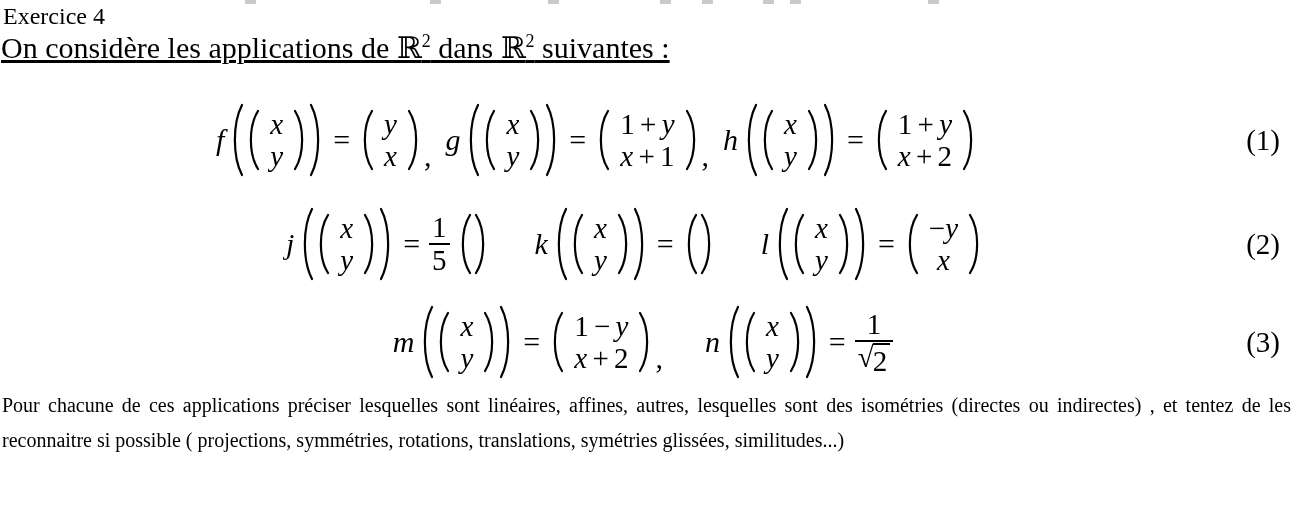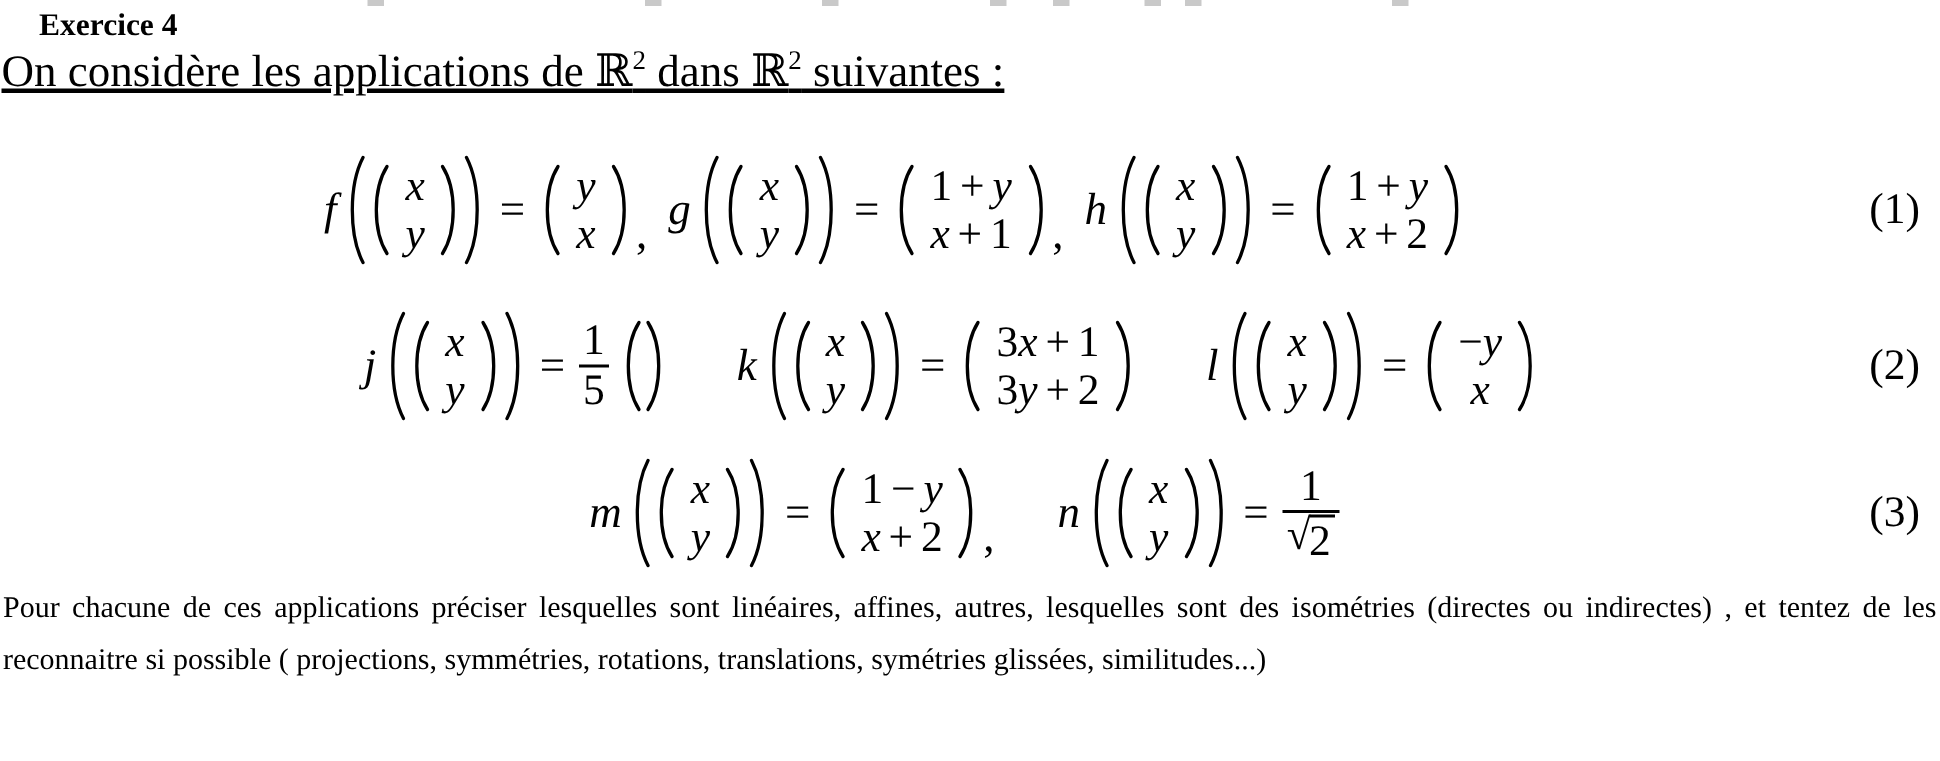--- a/index.html
+++ b/index.html
@@ -5,21 +5,21 @@
   * { margin:0; padding:0; box-sizing:border-box; }
   html,body { width:1293px; height:507px; overflow:hidden; }
   body {
     position:relative;
     background:#ffffff;
     color:#000000;
     font-family:"Liberation Serif","DejaVu Serif","DejaVu Sans",serif;
   }
   .crop-mark { position:absolute; top:0; height:4px; width:11px; background:#c9c9c9; }
 
-  .title   { position:absolute; top:0;   left:3px;  font-size:21px; font-weight:bold; line-height:33px;margin-left:23px; }
+  .title   { position:absolute; top:0;   left:3px;  font-size:24px; font-weight:normal; line-height:33px; }
   .intro   { position:absolute; top:30px; left:1px; font-size:30px; line-height:36px;text-decoration:underline; }
   .para    { position:absolute; top:388px; left:2px; right:2px; font-size:20px; line-height:34.5px; text-align:justify; }
 
   sup { font-size:60%; line-height:0; vertical-align:super; }
 
   .eqrow { position:absolute; left:0; right:0; display:flex; align-items:center; }
   .eq-0  { top:94px;  height:92px; }
   .eq-1  { top:198px; height:92px; }
   .eq-2  { top:296px; height:92px; }
   .eqcontent { flex:1; display:flex; justify-content:center; align-items:center; }
@@ -224,24 +224,20 @@
             </svg>
             <svg class="paren" width="14" height="76" viewBox="0 0 14 76">
               <path d="M2 3 C 11.5 21.28, 11.5 54.72, 2 73" fill="none" stroke="currentColor" stroke-width="2.2" stroke-linecap="round"></path>
             </svg>
           </span>
           <span class="rel">=</span>
           <span class="group">
             <svg class="paren" width="14" height="64" viewBox="0 0 14 64">
               <path d="M12 3 C 2.5 17.92, 2.5 46.08, 12 61" fill="none" stroke="currentColor" stroke-width="2.2" stroke-linecap="round"></path>
             </svg>
-            <span class="vec">
-              <span class="vrow">3<i>x</i> + 1</span>
-              <span class="vrow">3<i>y</i> + 2</span>
-            </span>
             <svg class="paren" width="14" height="64" viewBox="0 0 14 64">
               <path d="M2 3 C 11.5 17.92, 11.5 46.08, 2 61" fill="none" stroke="currentColor" stroke-width="2.2" stroke-linecap="round"></path>
             </svg>
           </span>
         </span>
         <span class="term">
           <span class="fn"><i>l</i></span>
           <span class="group">
             <svg class="paren" width="14" height="76" viewBox="0 0 14 76">
               <path d="M12 3 C 2.5 21.28, 2.5 54.72, 12 73" fill="none" stroke="currentColor" stroke-width="2.2" stroke-linecap="round"></path>

